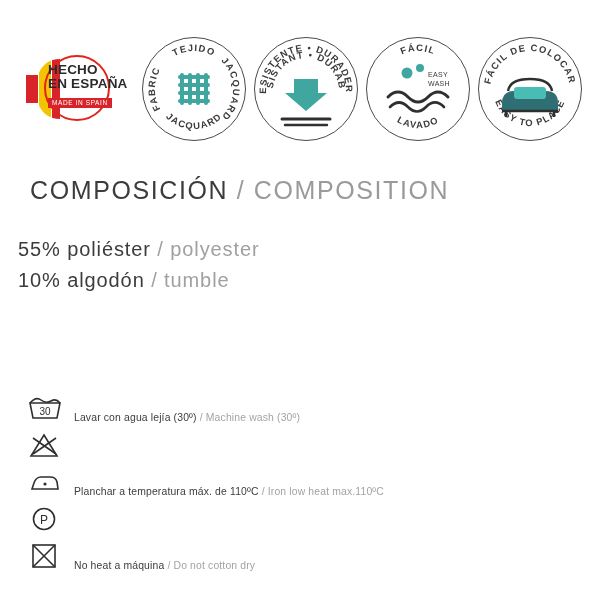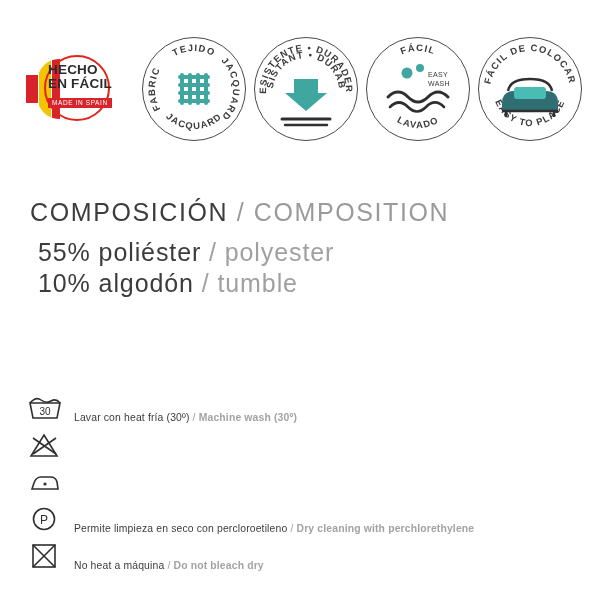--- a/index.html
+++ b/index.html
@@ -112,33 +112,33 @@
   .badge-inner {
     position: absolute;
     left: 0; top: 0;
     width: 104px; height: 104px;
   }
 
   
   .comp-title {
     position: absolute;
     left: 30px;
-    top: 198px;
+    top: 176px;
     font-size: 25px;
     letter-spacing: 1.6px;
     color: #3c3c3c;
     white-space: nowrap;
   }
   .comp-title .sep { color: #9a9a9a; }
   .comp-title .en { color: #9a9a9a; }
 
   .comp-line {
     position: absolute;
-    left: 38px;
-    font-size: 25px;
+    left: 18px;
+    font-size: 20px;
     letter-spacing: 0.9px;
     color: #3c3c3c;
     white-space: nowrap;
   }
   .comp-line .sep { color: #a0a0a0; }
   .comp-line .en { color: #a0a0a0; }
   #comp-line-1 { top: 238px; }
   #comp-line-2 { top: 269px; }
 
   
@@ -159,42 +159,42 @@
     display: flex;
     align-items: center;
     justify-content: flex-start;
   }
   .care-text {
     font-size: 10.4px;
     letter-spacing: 0.15px;
     color: #3c3c3c;
     white-space: nowrap;
   }
-  .care-text .en { color: #a3a3a3; font-weight: bold; }
+  .care-text .en { color: #a3a3a3; }
   .care-text .sep { color: #a3a3a3; }
 </style>
 </head>
 <body>
 
 <div class="page">
 
   <div class="badge-row">
 
     <div class="spain-badge">
       <svg class="spain-flag" viewBox="0 0 40 88">
         <rect x="0" y="0" width="12" height="88" fill="#d9232a"></rect>
         <rect x="13" y="0" width="12" height="88" fill="#f5c400"></rect>
         <rect x="26" y="0" width="8" height="88" fill="#d9232a"></rect>
         <path d="M0,0 L34,0 L34,14 Q18,14 12,30 L0,30 Z" fill="#ffffff"></path>
         <path d="M0,58 L12,58 Q18,74 34,74 L34,88 L0,88 Z" fill="#ffffff"></path>
       </svg>
       <div class="spain-ring"></div>
       <div class="spain-text">
         <div class="spain-line1">HECHO</div>
-        <div class="spain-line2">EN FÁCIL</div>
+        <div class="spain-line2">EN ESPAÑA</div>
         <div class="spain-made">MADE IN SPAIN</div>
       </div>
     </div>
 
     <div class="badge">
       <div class="badge-circle"></div>
       <svg class="circ-text" viewBox="0 0 104 104">
         <defs>
           <path id="arcTop2" d="M 14,52 A 38,38 0 0 1 90,52"></path>
           <path id="arcBot2" d="M 12,52 A 40,40 0 0 0 92,52"></path>
@@ -294,21 +294,21 @@
 
     <div class="care-row">
       <div class="care-icon">
         <svg width="34" height="26" viewBox="0 0 34 26">
           <path d="M2,8 L32,8 L29,23 L5,23 Z" fill="none" stroke="#2f2f2f" stroke-width="1.6"></path>
           <path d="M2,8 q6,-7 11,-3 q5,4 10,1 q5,-3 9,2" fill="none" stroke="#2f2f2f" stroke-width="1.6"></path>
           <text x="17" y="20" text-anchor="middle" font-family="'Liberation Sans', sans-serif" font-size="10" fill="#2f2f2f">30</text>
         </svg>
       </div>
       <div class="care-text">
-        <span>Lavar con heat fría (30º)</span>
+        <span>Lavar con agua lejía (30º)</span>
         <span class="sep">/</span>
         <span class="en">Machine wash (30º)</span>
       </div>
     </div>
 
     <div class="care-row">
       <div class="care-icon">
         <svg width="34" height="26" viewBox="0 0 34 26">
           <path d="M16,3 L29,24 L3,24 Z" fill="none" stroke="#2f2f2f" stroke-width="1.6"></path>
           <path d="M5,6 L28,22 M28,6 L5,22" stroke="#2f2f2f" stroke-width="1.6"></path>
@@ -316,45 +316,45 @@
       </div>
     </div>
 
     <div class="care-row">
       <div class="care-icon">
         <svg width="34" height="26" viewBox="0 0 34 26">
           <path d="M4,20 L30,20 L29,13 q-1,-5 -7,-5 h-9 q-5,0 -7,6 Z" fill="none" stroke="#2f2f2f" stroke-width="1.6"></path>
           <circle cx="17" cy="15" r="1.6" fill="#2f2f2f"></circle>
         </svg>
       </div>
+      <div class="care-text">
+        <span>Planchar a temperatura máx. de 110ºC</span>
+        <span class="sep">/</span>
+        <span class="en">Iron low heat max.110ºC</span>
+      </div>
     </div>
 
     <div class="care-row">
       <div class="care-icon">
         <svg width="34" height="26" viewBox="0 0 34 26">
           <circle cx="16" cy="13" r="10.5" fill="none" stroke="#2f2f2f" stroke-width="1.6"></circle>
           <text x="16" y="18" text-anchor="middle" font-family="'Liberation Sans', sans-serif" font-size="12" fill="#2f2f2f">P</text>
         </svg>
-      </div>
-      <div class="care-text">
-        <span>Permite limpieza en seco con percloroetileno</span>
-        <span class="sep">/</span>
-        <span class="en">Dry cleaning with perchlorethylene</span>
       </div>
     </div>
 
     <div class="care-row">
       <div class="care-icon">
         <svg width="34" height="26" viewBox="0 0 34 26">
           <rect x="5" y="2" width="22" height="22" fill="none" stroke="#2f2f2f" stroke-width="1.6"></rect>
           <path d="M5,2 L27,24 M27,2 L5,24" stroke="#2f2f2f" stroke-width="1.6"></path>
         </svg>
       </div>
       <div class="care-text">
         <span>No heat a máquina</span>
         <span class="sep">/</span>
-        <span class="en">Do not bleach dry</span>
+        <span class="en">Do not cotton dry</span>
       </div>
     </div>
 
   </div>
 
 </div>
 
 </body></html>

